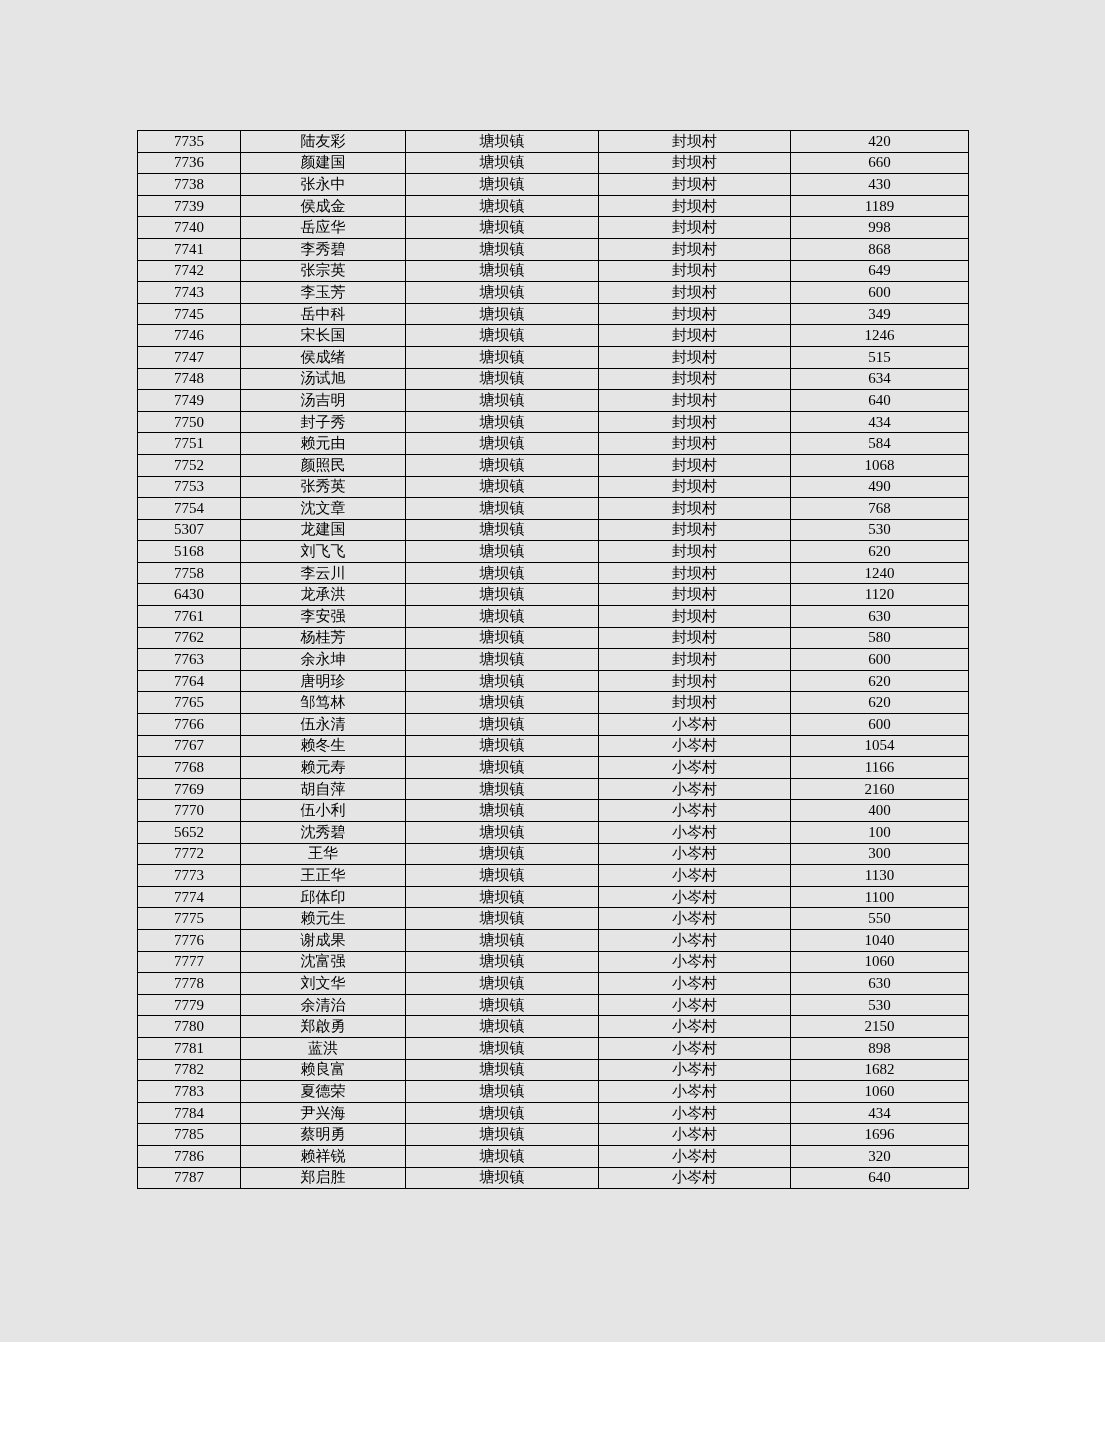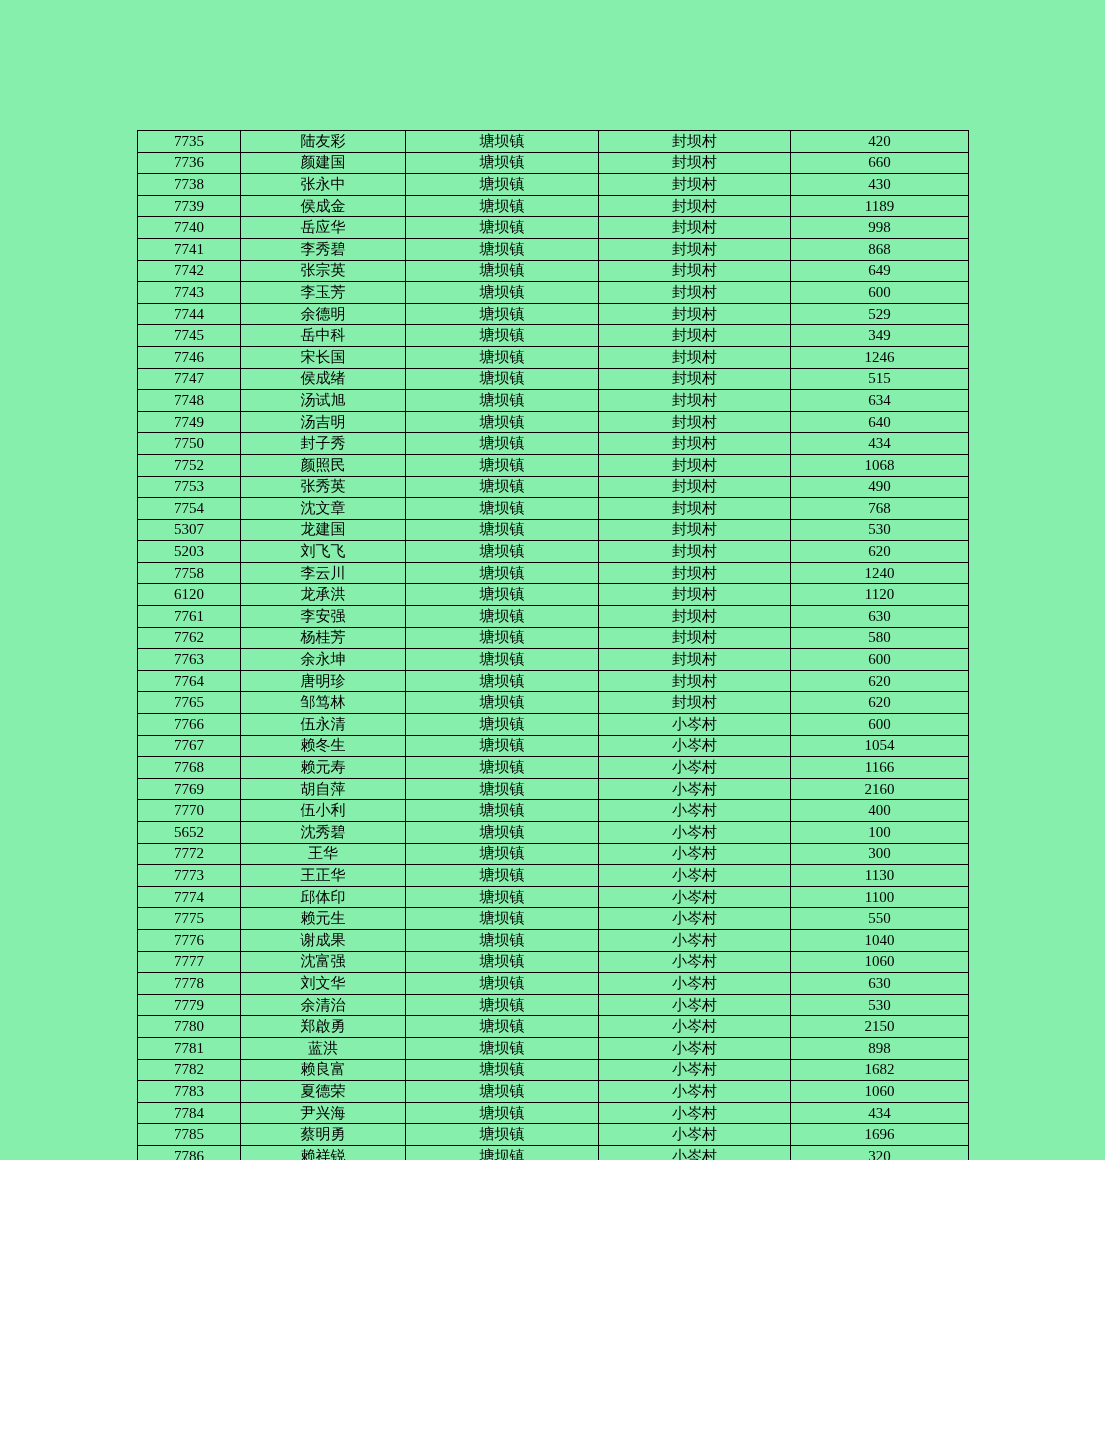--- a/index.html
+++ b/index.html
@@ -4,22 +4,22 @@
 <style>
   html, body {
     margin: 0;
     padding: 0;
     background: #ffffff;
     font-family: "Liberation Serif", "DejaVu Serif", serif;
   }
   .page {
     position: relative;
     width: 1105px;
-    height: 1160px;
-    background: #86efac;
+    height: 1342px;
+    background: #e5e5e5;
     overflow: hidden;
   }
   .roster-table {
     position: absolute;
     left: 137px;
     top: 130px;
     width: 831px;
     border-collapse: collapse;
     table-layout: fixed;
   }
@@ -104,27 +104,20 @@
           <td>649</td>
         </tr>
         <tr>
           <td>7743</td>
           <td>李玉芳</td>
           <td>塘坝镇</td>
           <td>封坝村</td>
           <td>600</td>
         </tr>
         <tr>
-          <td>7744</td>
-          <td>余德明</td>
-          <td>塘坝镇</td>
-          <td>封坝村</td>
-          <td>529</td>
-        </tr>
-        <tr>
           <td>7745</td>
           <td>岳中科</td>
           <td>塘坝镇</td>
           <td>封坝村</td>
           <td>349</td>
         </tr>
         <tr>
           <td>7746</td>
           <td>宋长国</td>
           <td>塘坝镇</td>
@@ -153,20 +146,27 @@
           <td>640</td>
         </tr>
         <tr>
           <td>7750</td>
           <td>封子秀</td>
           <td>塘坝镇</td>
           <td>封坝村</td>
           <td>434</td>
         </tr>
         <tr>
+          <td>7751</td>
+          <td>赖元由</td>
+          <td>塘坝镇</td>
+          <td>封坝村</td>
+          <td>584</td>
+        </tr>
+        <tr>
           <td>7752</td>
           <td>颜照民</td>
           <td>塘坝镇</td>
           <td>封坝村</td>
           <td>1068</td>
         </tr>
         <tr>
           <td>7753</td>
           <td>张秀英</td>
           <td>塘坝镇</td>
@@ -181,35 +181,35 @@
           <td>768</td>
         </tr>
         <tr>
           <td>5307</td>
           <td>龙建国</td>
           <td>塘坝镇</td>
           <td>封坝村</td>
           <td>530</td>
         </tr>
         <tr>
-          <td>5203</td>
+          <td>5168</td>
           <td>刘飞飞</td>
           <td>塘坝镇</td>
           <td>封坝村</td>
           <td>620</td>
         </tr>
         <tr>
           <td>7758</td>
           <td>李云川</td>
           <td>塘坝镇</td>
           <td>封坝村</td>
           <td>1240</td>
         </tr>
         <tr>
-          <td>6120</td>
+          <td>6430</td>
           <td>龙承洪</td>
           <td>塘坝镇</td>
           <td>封坝村</td>
           <td>1120</td>
         </tr>
         <tr>
           <td>7761</td>
           <td>李安强</td>
           <td>塘坝镇</td>
           <td>封坝村</td>

